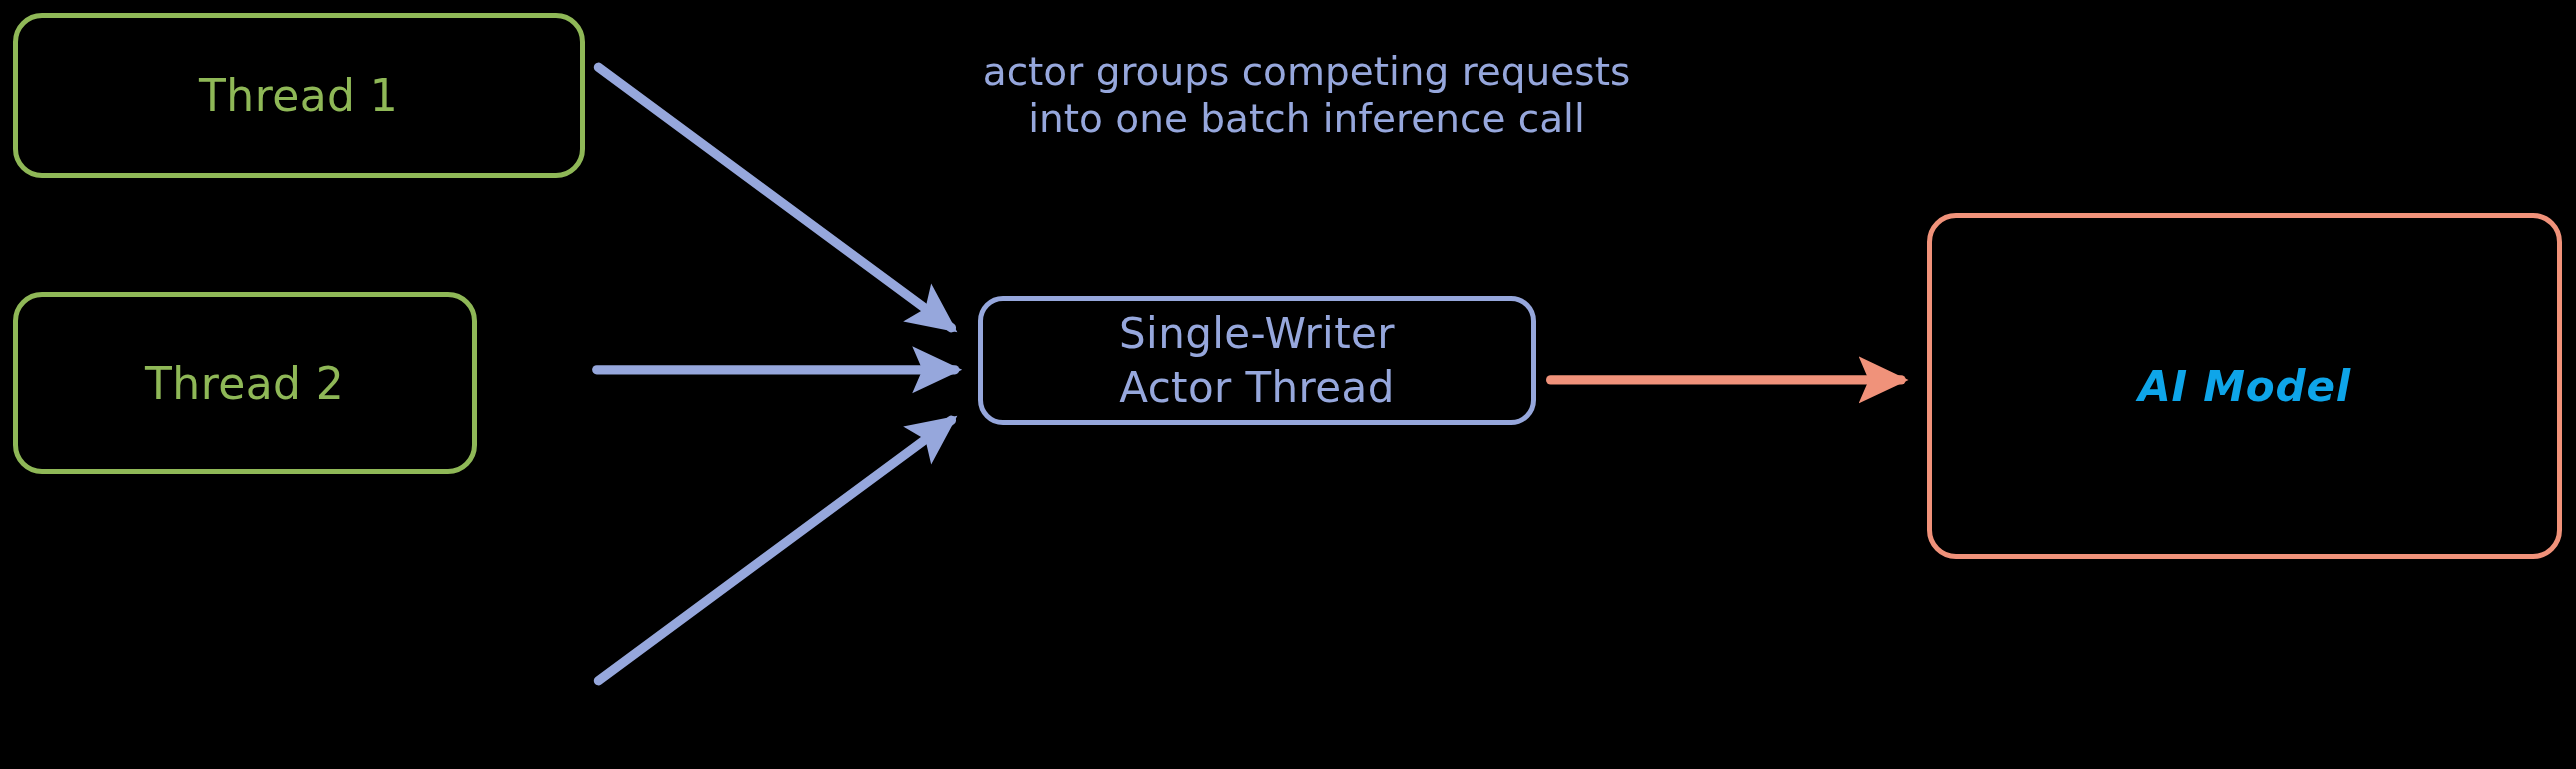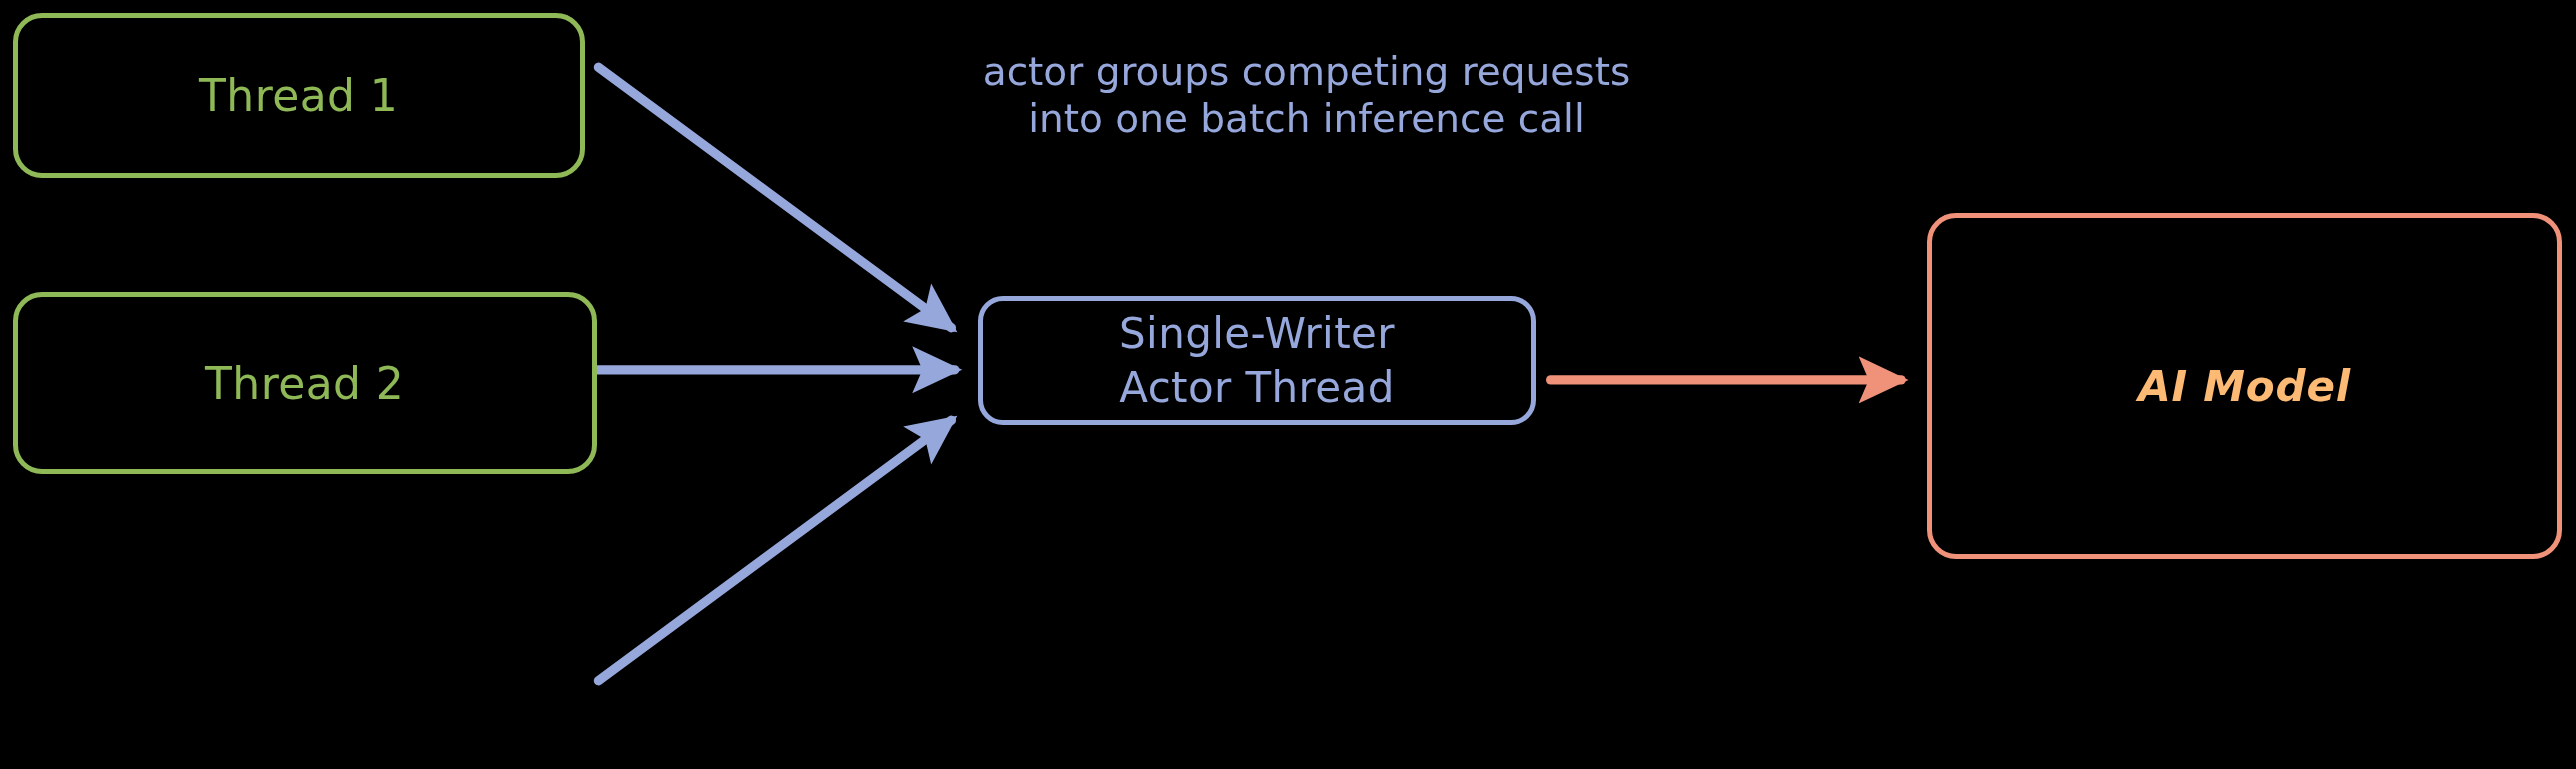--- a/index.html
+++ b/index.html
@@ -53,21 +53,21 @@
     font-size: 42px;
     line-height: 1.28;
   }
 
   
   .model-node {
     border: 5.9px solid #F0927A;
     border-radius: 29px;
   }
   .model-node .node-label {
-    color: #fdba74;
+    color: #0ea5e9;
     font-size: 42px;
     font-style: italic;
     font-weight: 600;
     letter-spacing: 0.8px;
   }
 
   
   .annotation {
     position: absolute;
     color: #96A7DC;
@@ -108,21 +108,21 @@
 
     <line x1="712" y1="810" x2="1132" y2="500" stroke="#96A7DC" stroke-width="11" stroke-linecap="round" marker-end="url(#ah-blue)"></line>
 
     <line x1="1845" y1="452" x2="2262" y2="452" stroke="#F0927A" stroke-width="11" stroke-linecap="round" marker-end="url(#ah-salmon)"></line>
   </svg>
 
   <div class="node thread-node" style="left:12.6px; top:13.4px; width:572px; height:165px;">
     <span class="node-label">Thread 1</span>
   </div>
 
-  <div class="node thread-node" style="left:12.6px; top:292px; width:584px; height:182px;">
+  <div class="node thread-node" style="left:12.6px; top:292px; width:464px; height:182px;">
     <span class="node-label">Thread 2</span>
   </div>
 
 
   <div class="node actor-node" style="left:978px; top:296px; width:558px; height:129px;">
     <span class="node-label">Single-Writer
 Actor Thread</span>
   </div>
 
   <div class="node model-node" style="left:1927px; top:213px; width:635px; height:346px;">

